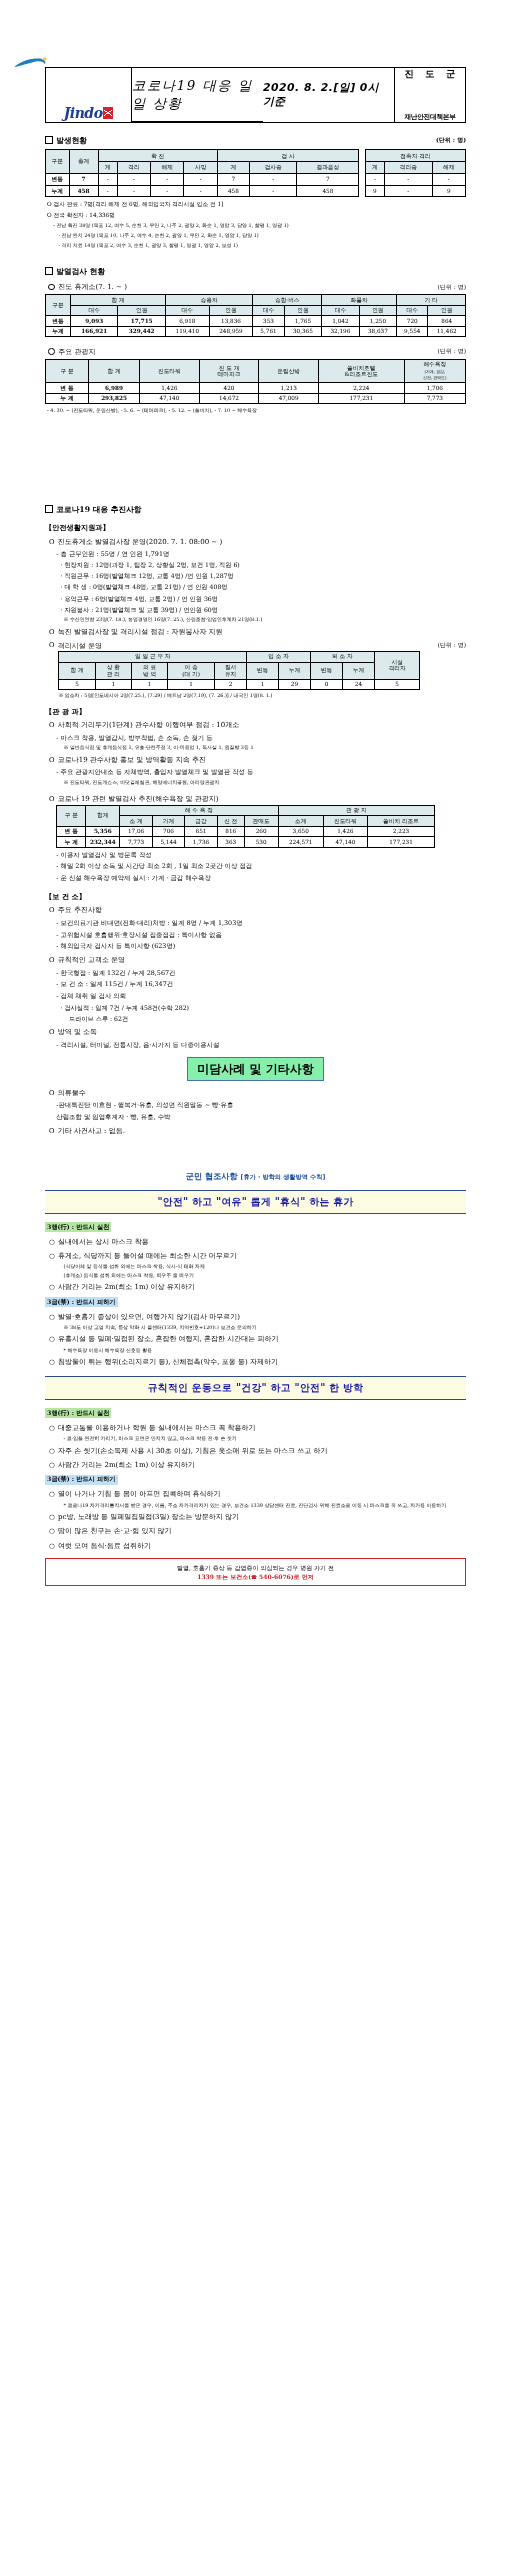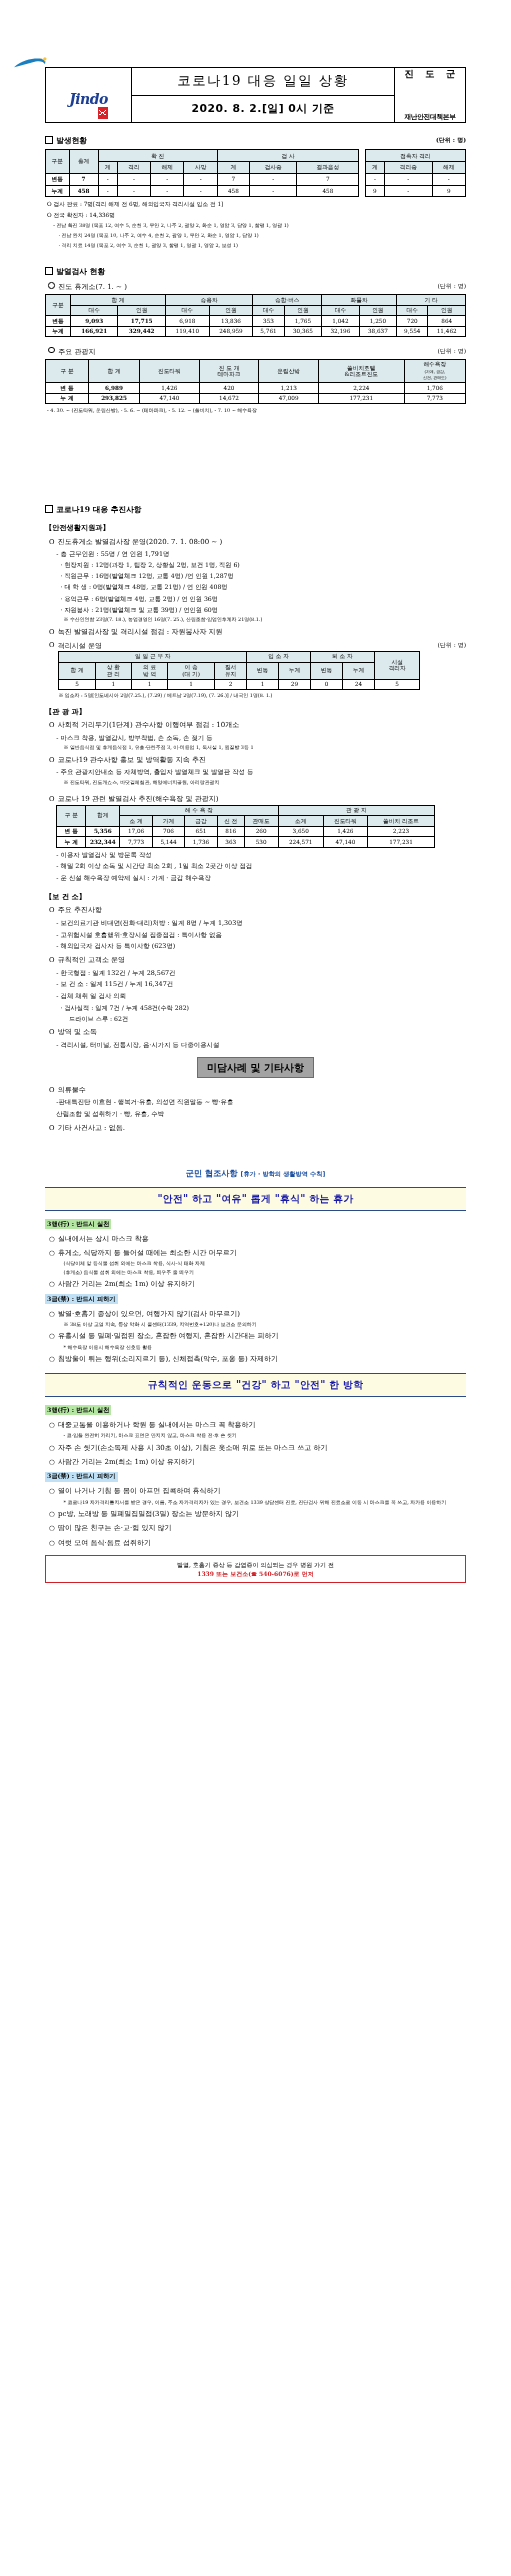--- a/index.html
+++ b/index.html
@@ -24,40 +24,40 @@
     margin-top:67px;
     height:54px;
   }
   .hdr-logo{
     width:86px;
     border-right:0.5px solid #000;
     display:flex;align-items:flex-end;justify-content:center;
     padding-bottom:2.1px;
     box-sizing:border-box;
   }
-  .logo-wrap{display:flex;align-items:flex-end;gap:0.5px;flex-direction:column;}
+  .logo-wrap{display:flex;align-items:flex-end;gap:0.5px;}
   .logo-text{
     font-family:"DejaVu Serif","Liberation Serif",serif;
     font-style:italic;font-weight:bold;font-size:14px;color:#1c3f94;
     letter-spacing:-0.5px;line-height:1;position:relative;
   }
   .logo-swoosh{
     position:absolute;top:-9.8px;left:13.4px;width:34px;height:11.3px;
   }
   .logo-badge{
     width:10.3px;height:12.4px;background:#d8232a;position:relative;
     margin-bottom:1px;
   }
   .logo-badge:after{
     content:"";position:absolute;left:1.5px;top:1.5px;width:7.2px;height:8.2px;
     background:
       linear-gradient(35deg,transparent 40%,#fff 40%,#fff 48%,transparent 48%),
       linear-gradient(-35deg,transparent 40%,#fff 40%,#fff 48%,transparent 48%);
   }
-  .hdr-mid{flex:1;display:flex;flex-direction:column;border-right:0.5px solid #000;}
+  .hdr-mid{flex:1;display:flex;flex-direction:row;border-right:0.5px solid #000;font-style:italic;}
   .hdr-title{
     flex:1;display:flex;align-items:center;justify-content:center;
     border-bottom:0.5px solid #000;
     font-family:"DejaVu Serif","Liberation Serif",serif;
     font-size:13.4px;letter-spacing:1.5px;
   }
   .hdr-date{
     flex:1;display:flex;align-items:center;justify-content:center;
     font-family:"DejaVu Sans","Liberation Sans",sans-serif;
     font-weight:bold;font-size:10.8px;letter-spacing:0.5px;
@@ -75,21 +75,21 @@
     font-family:"DejaVu Serif","Liberation Serif",serif;
     font-size:7.7px;font-weight:bold;margin:13.4px 0 3.1px 0;
     display:flex;align-items:flex-start;
   }
   .sec-h .box{
     display:inline-block;width:5.7px;height:5.7px;border:0.7px solid #000;
     margin-right:3.6px;
   }
   .sec-sub{
     font-family:"DejaVu Serif","Liberation Serif",serif;
-    font-size:7px;margin:5.2px 0 2.1px 3.1px;display:flex;align-items:flex-start;
+    font-size:7px;margin:5.2px 0 2.1px 3.1px;display:flex;align-items:center;
   }
   .sec-sub .circ{
     display:inline-block;width:4.6px;height:4.6px;border:0.7px solid #000;
     border-radius:50%;margin-right:3.6px;
   }
   .unit{
     font-family:"DejaVu Serif","Liberation Serif",serif;
     font-size:6px;margin-left:auto;
   }
   .row-head{display:flex;align-items:flex-start;}
@@ -144,23 +144,23 @@
   
   .banner{
     border-top:1px solid #2a4a8b;border-bottom:1px solid #2a4a8b;
     background:#fdfce2;text-align:center;padding:4.6px 0;margin:8.2px 0 4.1px 0;
   }
   .banner-txt{
     font-family:"DejaVu Sans","Liberation Sans",sans-serif;
     font-weight:bold;font-size:9.8px;color:#1a1aa8;letter-spacing:0.3px;
   }
   .box-title{
-    display:inline-block;border:1px solid #4a6fb5;background:#a3a3a3;
+    display:inline-block;border:1px solid #4a6fb5;background:#86efac;
     font-family:"DejaVu Sans","Liberation Sans",sans-serif;
-    font-weight:bold;font-size:10px;padding:2.6px 9.3px;margin:7.2px 0 3.1px 0;
+    font-weight:bold;font-size:12px;padding:2.6px 9.3px;margin:7.2px 0 3.1px 0;
   }
   .cit-hdr{
     text-align:center;
     font-family:"DejaVu Sans","Liberation Sans",sans-serif;
     font-weight:bold;font-size:8.2px;color:#1a4fa0;margin:13.4px 0 5.2px 0;
   }
   .hl-green{
     display:inline-block;background:#b6e6a3;
     font-family:"DejaVu Serif","Liberation Serif",serif;
     font-size:6.2px;font-weight:bold;padding:0.5px 2.1px;margin:4.1px 0 1px 0;
@@ -514,21 +514,21 @@
   <div class="li3">· 검사실적 : 일계 7건 / 누계 458건(수락 282)</div>
   <div class="li3" style="margin-left:24px">드라이브 스루 : 62건</div>
   <div class="li"><span class="o">O</span><span>방역 및 소독</span></div>
   <div class="li2">- 격리시설, 터미널, 전통시장, 읍·시가지 등 다중이용시설</div>
 
   <div style="text-align:center">
     <div class="box-title">미담사례 및 기타사항</div>
   </div>
   <div class="li"><span class="o">O</span><span>의류물수</span></div>
   <div class="li2">-판대특진탄 이흐현 - 행복거·유흥, 의성면 직원말동 ~ 빵·유흥</div>
-  <div class="li2">산림조합 및 섭취하기 · 빵, 유흥, 수박</div>
+  <div class="li2">산림조합 및 임업후계자 · 빵, 유흥, 수박</div>
   <div class="li"><span class="o">O</span><span>기타 사건사고 : 없음.</span></div>
 
   <div class="spacer-sm"></div>
 
   <div class="cit-hdr">
     <span>군민 협조사항</span>
     <span style="font-size:6.2px">[휴가 · 방학의 생활방역 수칙]</span>
   </div>
 
   <div class="banner">

